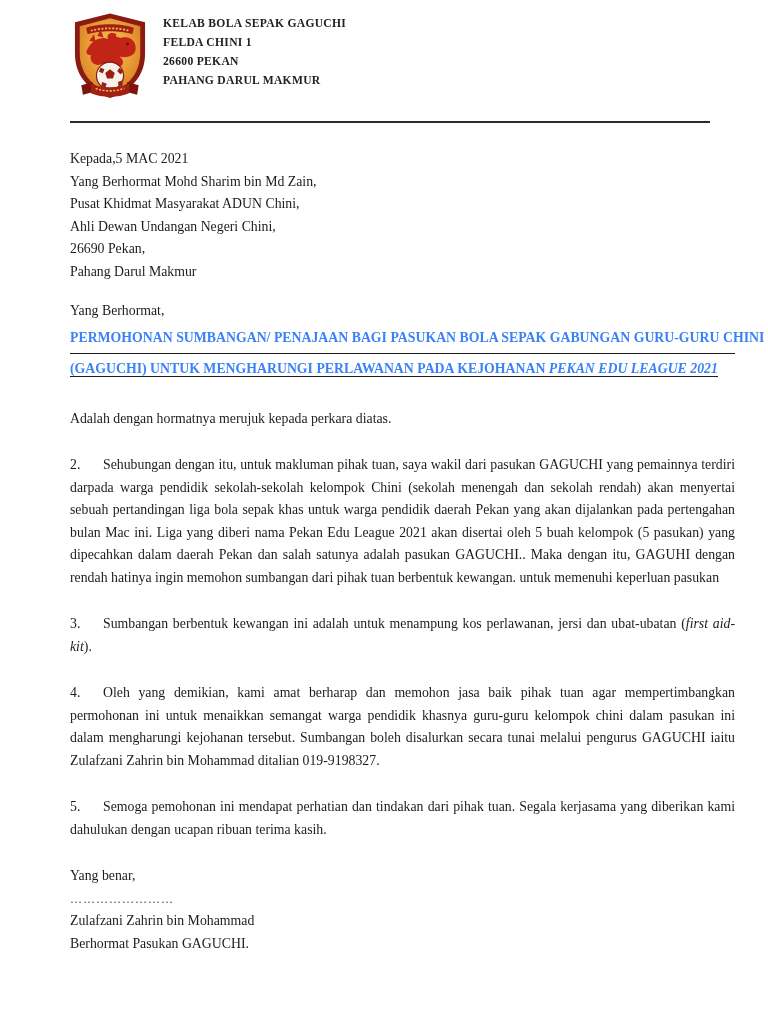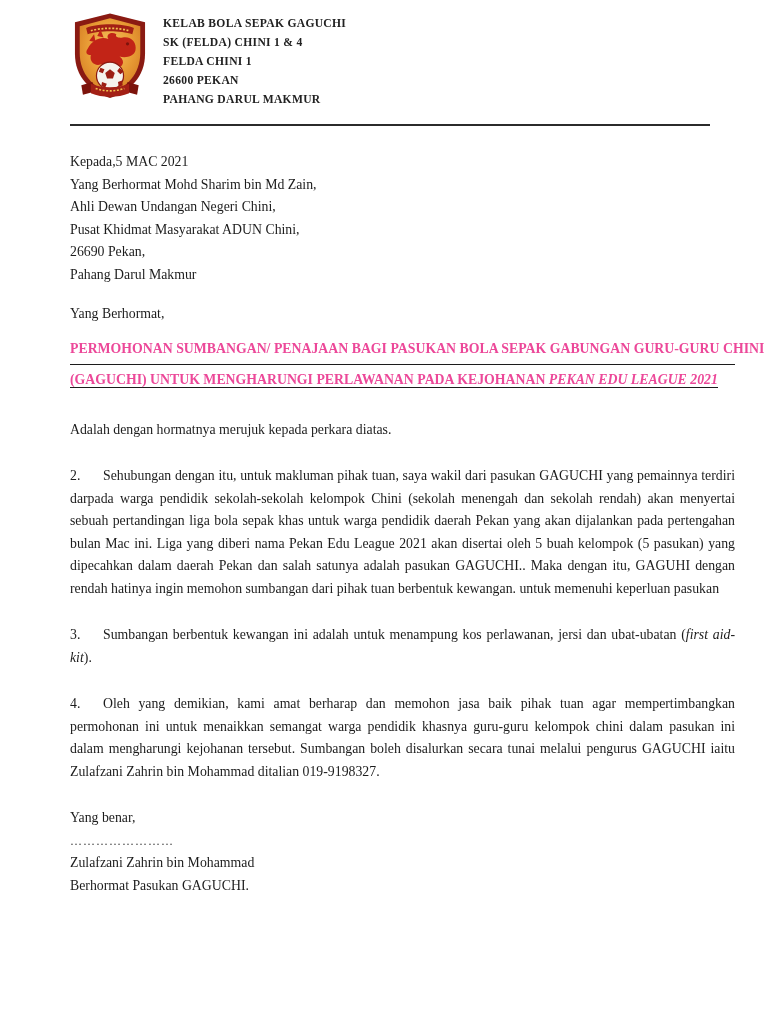--- a/index.html
+++ b/index.html
@@ -48,24 +48,23 @@
   }
   
   .kepada-row {
     margin-top: 25px;
     display: flex;
   }
   .recipient div { }
   .greeting { margin-top: 17px; }
   
   .subject {
-    margin-top: 8px;
     font-weight: bold;
     line-height: 30px;
-    color: #ec4899;
+    color: #3b82f6;
   }
   .subject .u-full {
     display: inline-block;
     width: 100%;
     white-space: nowrap;
     border-bottom: 1.6px solid #1c1c1c;
   }
   .subject .u-text {
     white-space: nowrap;
     border-bottom: 1.6px solid #1c1c1c;
@@ -130,57 +129,57 @@
 
       <g>
         <path d="M14 92 L28 88 L30 100 L16 104 Z" fill="#7c130c"></path>
         <path d="M86 92 L72 88 L70 100 L84 104 Z" fill="#7c130c"></path>
         <path d="M26 90 C40 96 60 96 74 90 L74 102 C60 108 40 108 26 102 Z" fill="#a32015"></path>
         <path d="M32 96 C44 100 56 100 68 96" stroke="#f2c14e" stroke-width="2" fill="none" stroke-dasharray="2.5 2"></path>
       </g>
     </svg>
     <div class="lh-text">
       <div>KELAB BOLA SEPAK GAGUCHI</div>
-      <div>SK (FELDA) CHINI 1 &amp; 4</div>
       <div>FELDA CHINI 1</div>
       <div>26600 PEKAN</div>
       <div>PAHANG DARUL MAKMUR</div>
     </div>
   </div>
 
   <hr class="divider">
 
   <div class="kepada-row">
     <span>Kepada,</span>
     <span>5 MAC 2021</span>
   </div>
 
   <div class="recipient">
     <div>Yang Berhormat Mohd Sharim bin Md Zain,</div>
+    <div>Pusat Khidmat Masyarakat  ADUN Chini,</div>
     <div>Ahli Dewan Undangan Negeri Chini,</div>
-    <div>Pusat Khidmat Masyarakat  ADUN Chini,</div>
     <div>26690 Pekan,</div>
     <div>Pahang Darul Makmur</div>
   </div>
 
   <div class="greeting">Yang Berhormat,</div>
 
   <div class="subject">
     <span class="u-full">PERMOHONAN SUMBANGAN/ PENAJAAN BAGI PASUKAN BOLA SEPAK GABUNGAN GURU-GURU CHINI</span>
     <span class="u-text"><span>(GAGUCHI) UNTUK MENGHARUNGI PERLAWANAN PADA KEJOHANAN </span><span class="ital">PEKAN EDU LEAGUE 2021</span></span>
   </div>
 
   <div class="intro">Adalah dengan hormatnya merujuk kepada perkara diatas.</div>
 
   <p class="para"><span class="pnum">2.</span><span>Sehubungan dengan itu, untuk makluman pihak tuan, saya wakil dari pasukan GAGUCHI yang pemainnya terdiri darpada warga pendidik sekolah-sekolah kelompok Chini (sekolah menengah dan sekolah rendah) akan menyertai sebuah pertandingan liga bola sepak khas untuk warga pendidik daerah Pekan yang akan dijalankan pada pertengahan bulan Mac ini. Liga yang diberi nama Pekan Edu League 2021  akan disertai oleh 5 buah kelompok (5 pasukan) yang dipecahkan dalam daerah Pekan dan salah satunya adalah pasukan GAGUCHI.. Maka dengan itu, GAGUHI dengan rendah hatinya ingin memohon sumbangan dari pihak tuan berbentuk kewangan. untuk memenuhi keperluan pasukan</span></p>
 
   <p class="para"><span class="pnum">3.</span><span><span>Sumbangan berbentuk kewangan ini adalah untuk menampung kos perlawanan, jersi dan ubat-ubatan (</span><span class="ital">first aid-kit</span><span>).</span></span></p>
 
   <p class="para"><span class="pnum">4.</span><span>Oleh yang demikian, kami amat berharap dan memohon jasa baik pihak tuan agar mempertimbangkan permohonan ini untuk menaikkan semangat warga pendidik khasnya guru-guru kelompok chini dalam pasukan ini dalam mengharungi kejohanan tersebut. Sumbangan boleh disalurkan secara tunai melalui pengurus GAGUCHI iaitu  Zulafzani Zahrin bin Mohammad ditalian 019-9198327.</span></p>
 
+  <p class="para"><span class="pnum">5.</span><span>Semoga pemohonan ini mendapat perhatian dan tindakan dari pihak tuan. Segala kerjasama yang diberikan kami dahulukan dengan ucapan ribuan terima kasih.</span></p>
 
 
   <div class="yang-benar">Yang benar,</div>
 
   <div class="sig-block">
     <div class="dots">……………………</div>
     <div class="sig-name">Zulafzani Zahrin bin Mohammad</div>
     <div class="sig-title">Berhormat Pasukan GAGUCHI.</div>
   </div>
 

